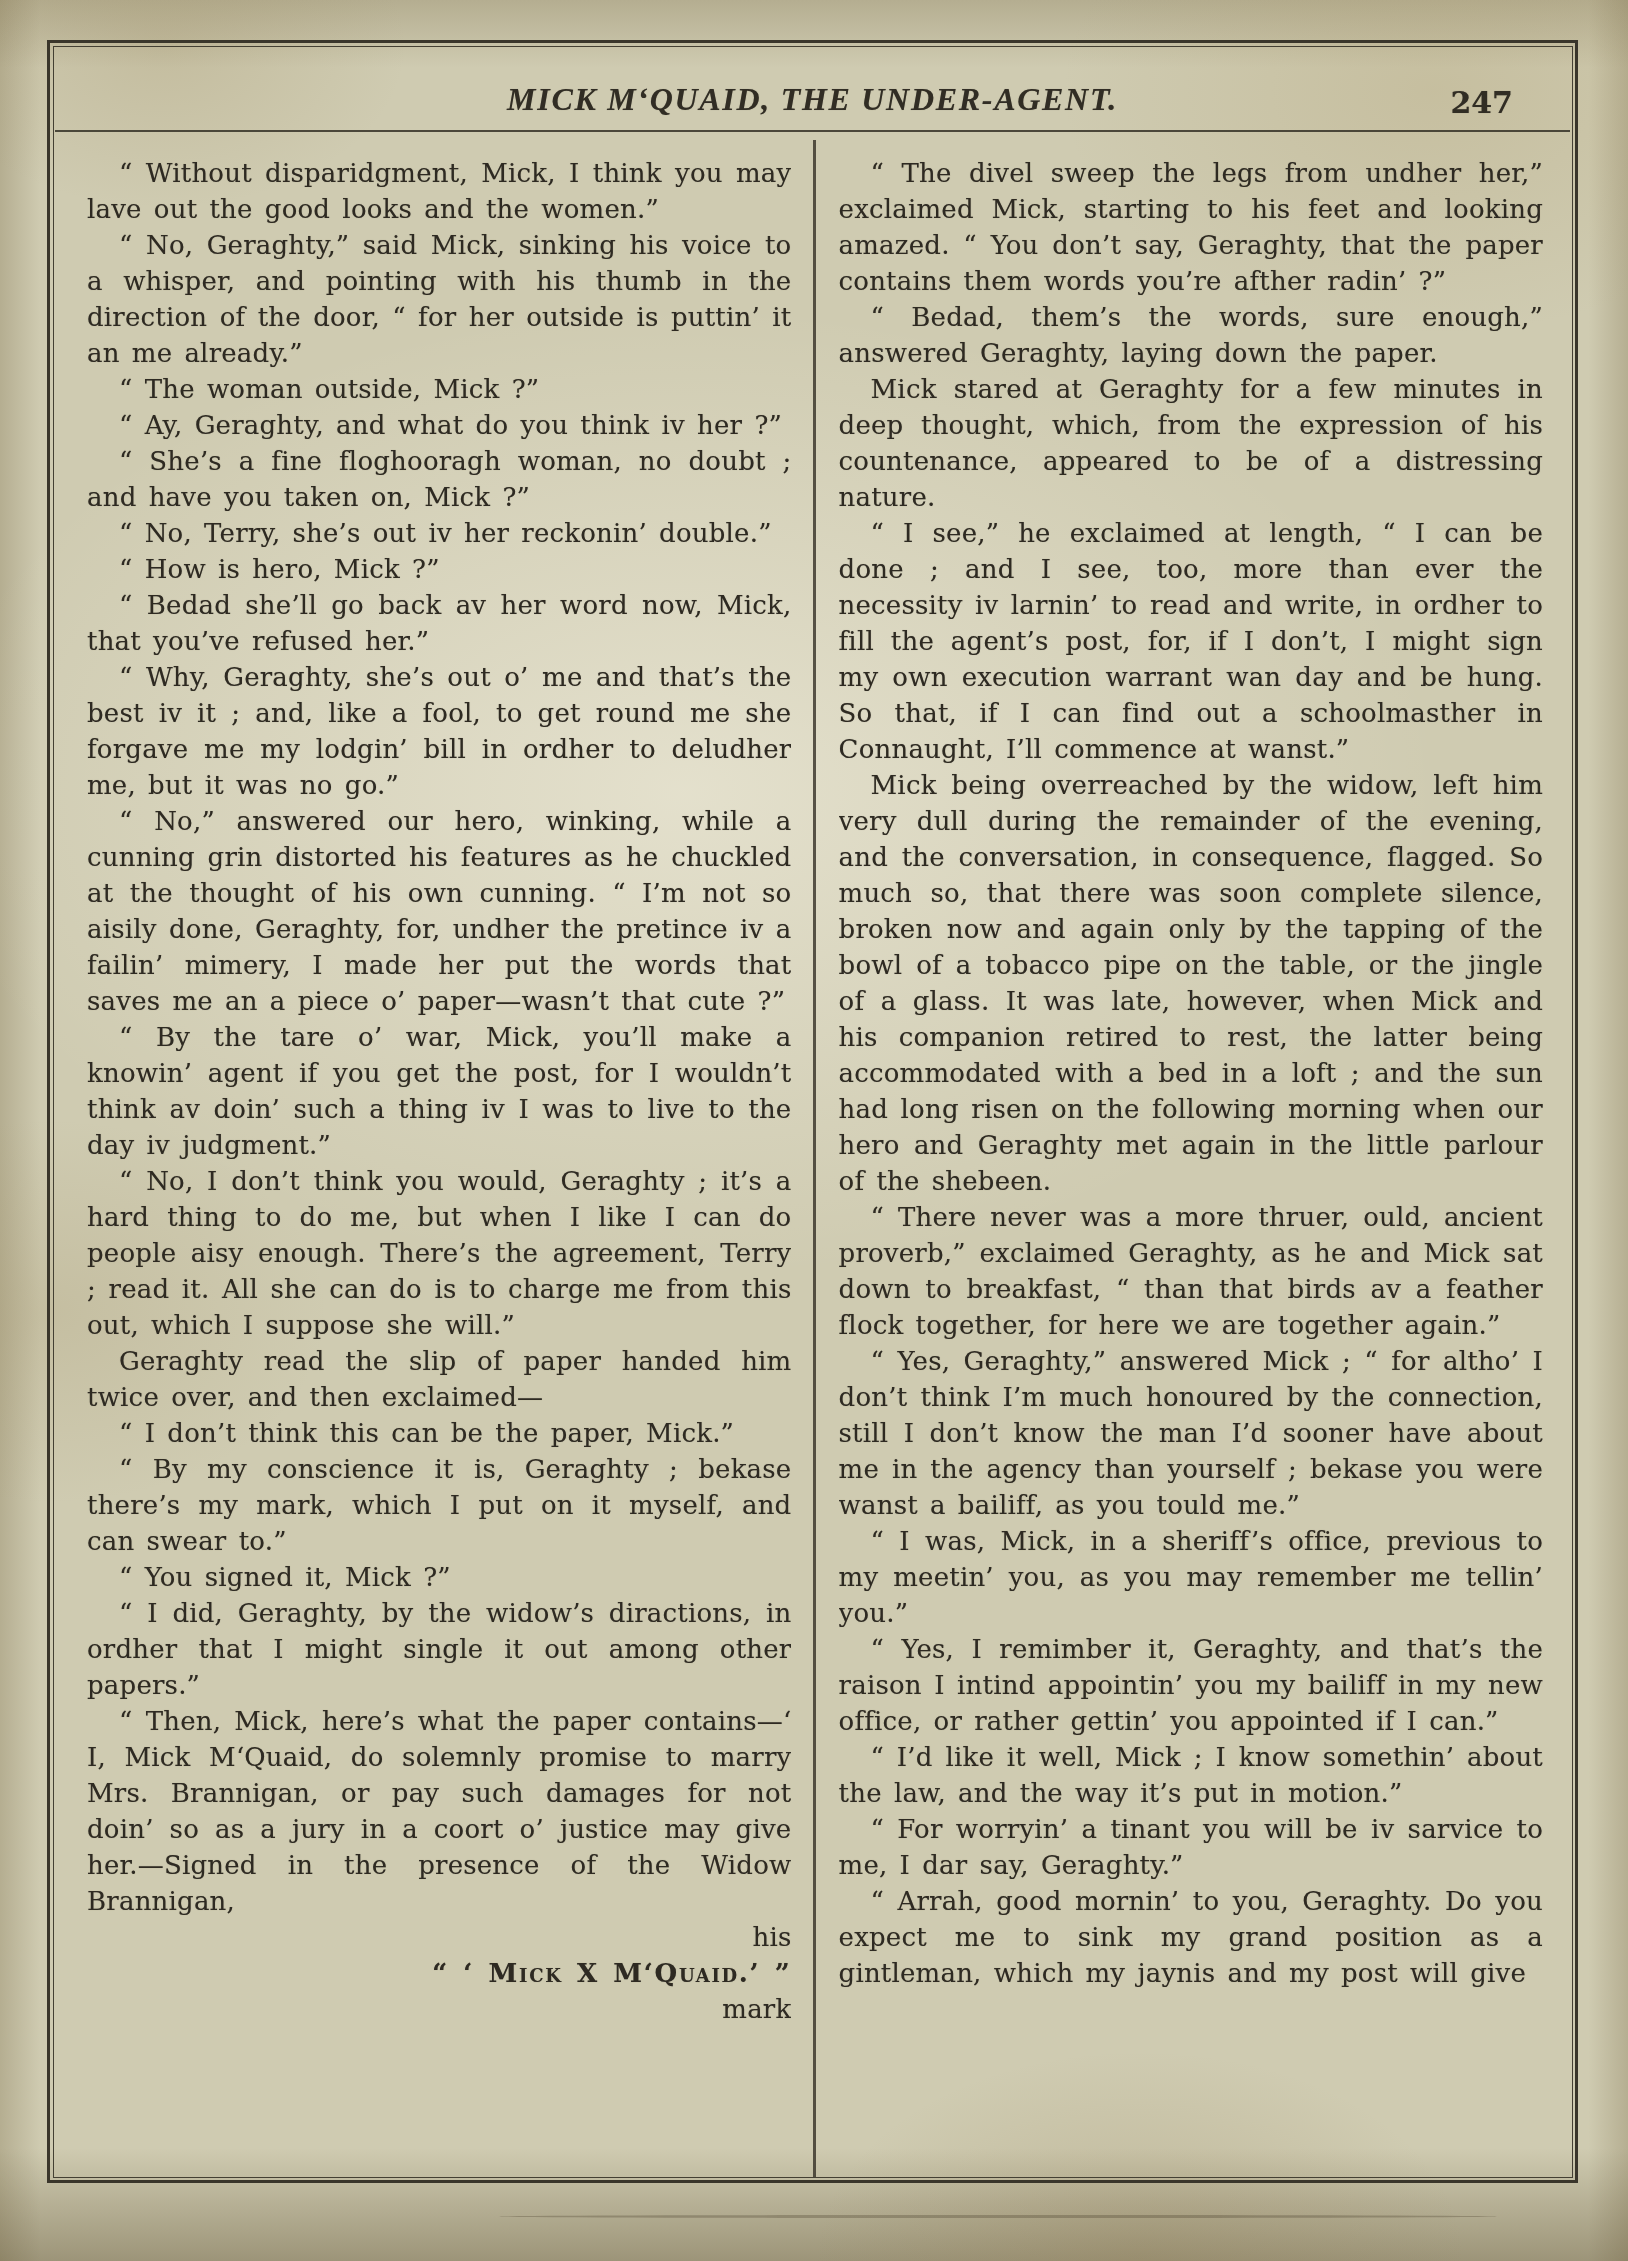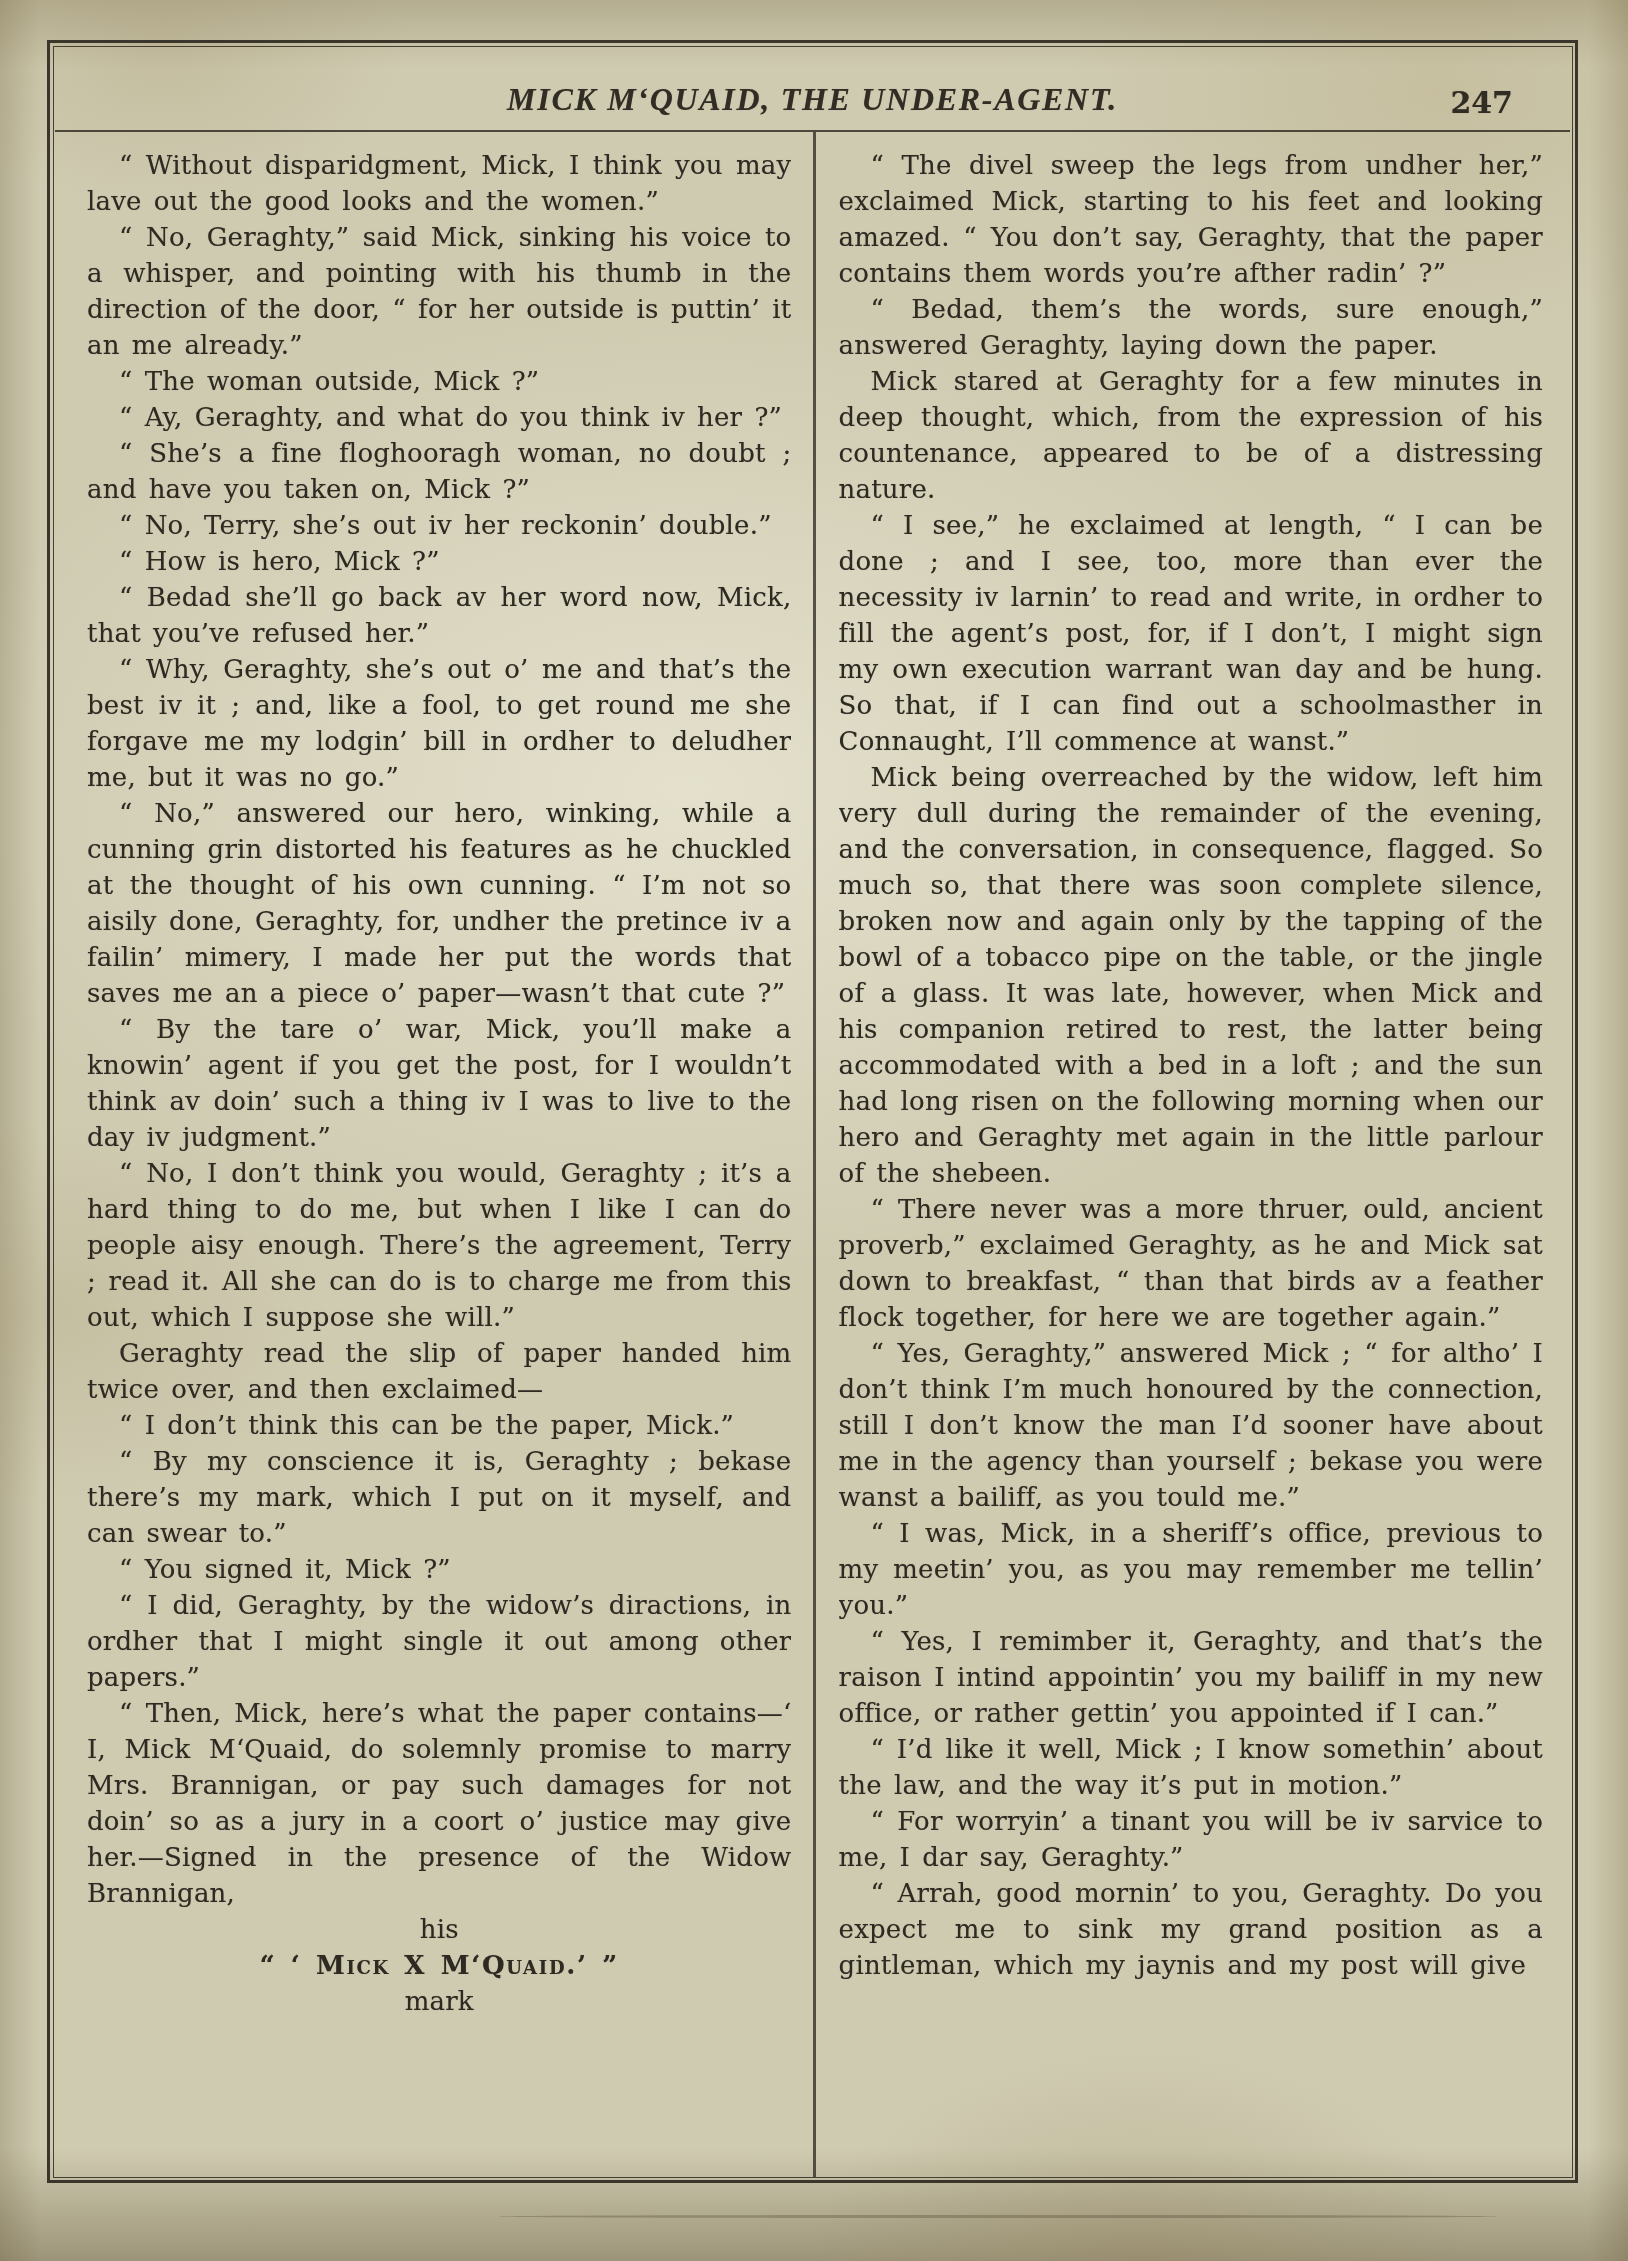--- a/index.html
+++ b/index.html
@@ -40,34 +40,34 @@
     position:absolute; right:62px; bottom:10px;
     font-size:30px; font-weight:bold; color:#312d24;
     text-shadow:0 0 0.8px rgba(49,45,36,0.4);
   }
   .header-rule {
     position:absolute; top:87px; left:5px; right:5px;
     border-top:2.5px solid rgba(52,48,38,0.85);
   }
   .columns {
     position:absolute; top:89px; bottom:3.3px; left:0; right:0;
-    display:flex; padding:0 32px 0 37px; box-sizing:border-box;
+    display:flex; padding:8px 32px 0 37px; box-sizing:border-box;
   }
   .col { flex:1 1 0; padding-top:15px; overflow:hidden; }
   .divider {
     flex:none; width:2.5px; margin:0 23px 0 21.6px; align-self:stretch;
     background:rgba(52,48,38,0.8);
   }
   .col p {
     margin:0; text-indent:32px; text-align:justify;
     font-size:26px; line-height:36px; color:#2e2a22;
     letter-spacing:0.2px; word-spacing:3.7px;
     text-shadow:0 0 0.8px rgba(46,42,34,0.35);
   }
-  .col p.center { text-align:center; text-indent:0; }
+  .col p.center { text-align:right; text-indent:0; }
   .col p.signature { font-variant:small-caps; letter-spacing:1.7px; font-weight:bold; }
   .bottom-crease {
     position:absolute; left:499px; width:998px; bottom:43px; height:3.3px;
     background:rgba(70,60,40,0.30); border-radius:50%;
   }
 </style>
 </head>
 <body>
 
 <div class="scan">

